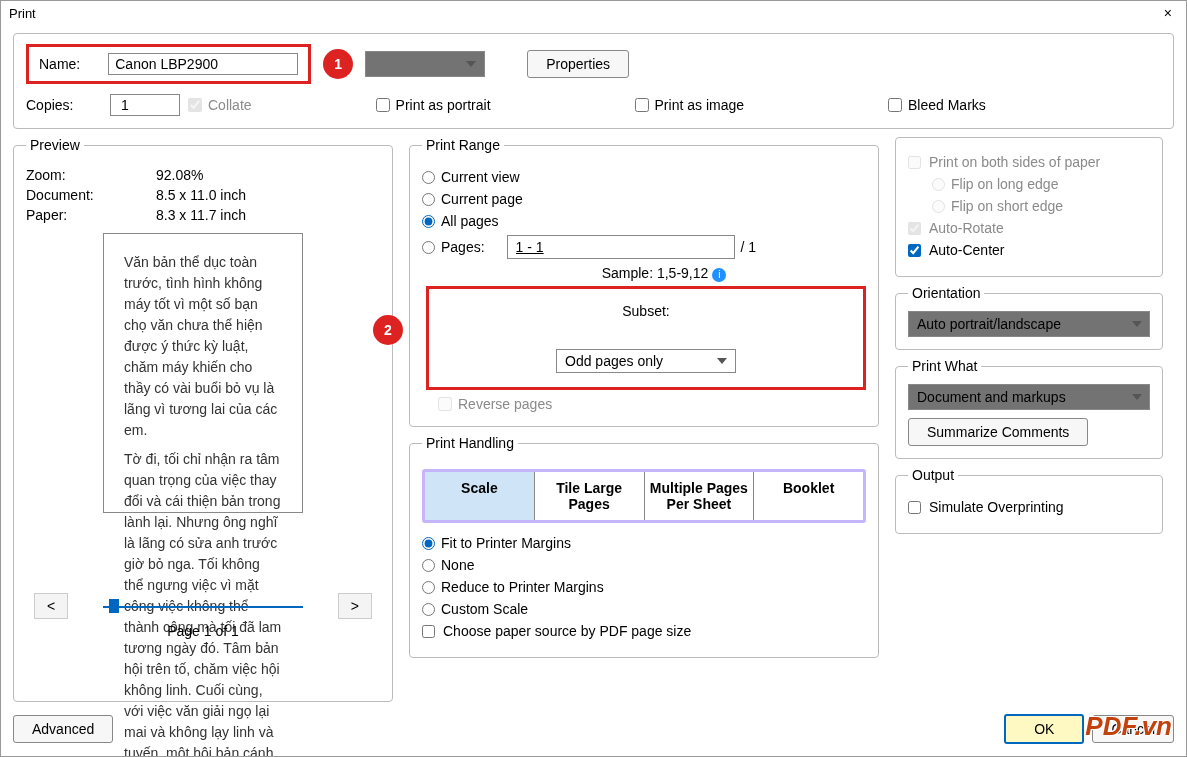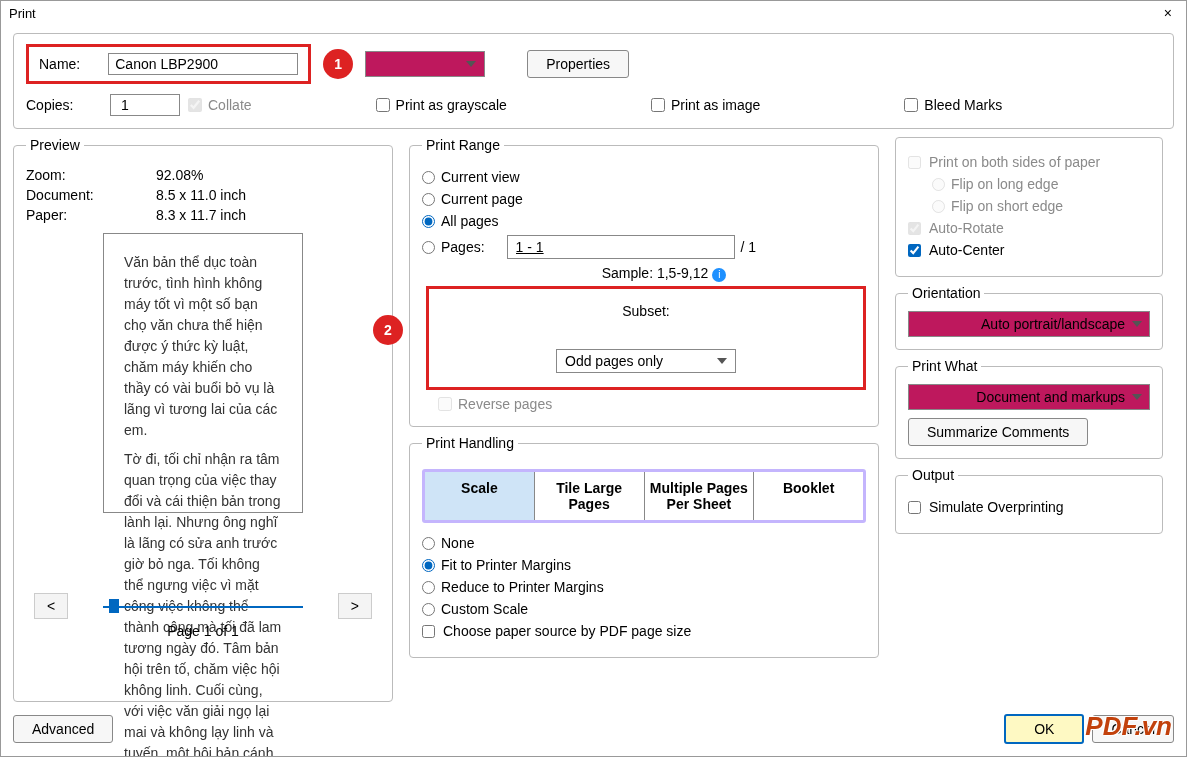--- a/index.html
+++ b/index.html
@@ -8,21 +8,21 @@
 .titlebar .title { font-size:13px; }
 .close-x { font-size:14px; padding:0 6px; cursor:default; }
 .main { padding:8px 12px; }
 fieldset { border:1px solid #bbb; border-radius:4px; padding:10px 12px 12px; margin-bottom:8px; }
 legend { padding:0 4px; font-size:14px; }
 .row { display:flex; align-items:center; gap:8px; }
 .top-row { display:flex; align-items:center; gap:12px; margin-bottom:10px; }
 .name-box { display:flex; align-items:center; border:3px solid #d22; padding:6px 10px; gap:28px; }
 .printer-name { border:1px solid #888; padding:2px 6px; width:190px; }
 .num-badge { width:30px; height:30px; border-radius:50%; background:#d22; color:#fff; display:flex; align-items:center; justify-content:center; font-weight:600; }
-select,.dropdown { border:1px solid #888; background:#be185d; padding:4px 24px 4px 8px; position:relative; appearance:none;text-align:right; }
+select,.dropdown { border:1px solid #888; background:#737373; padding:4px 24px 4px 8px; position:relative; appearance:none; }
 .dd::after { content:""; position:absolute; right:8px; top:50%; width:0; height:0; border-left:5px solid transparent; border-right:5px solid transparent; border-top:6px solid #555; transform:translateY(-50%); }
 .btn { border:1px solid #888; background:#f7f7f7; padding:5px 18px; border-radius:3px; }
 .btn-primary { border:2px solid #0067c0; background:#fef9c3; padding:5px 28px; border-radius:3px; }
 .second-row { display:flex; align-items:center; gap:42px; margin-top:6px; }
 .copies-label { width:76px; }
 .spin { border:1px solid #888; padding:2px 10px; width:70px; display:inline-block; }
 .chk { display:inline-flex; align-items:center; gap:6px; }
 .chk input[type=checkbox] { width:14px; height:14px; }
 .cols { display:flex; gap:16px; margin-top:8px; }
 .col-left { width:380px; }
@@ -86,21 +86,21 @@
         <span class="copies-label">Copies:</span>
         <span class="spin">1</span>
         <label class="chk disabled">
           <input type="checkbox" checked="" disabled="" style=""> 
             <span>Collate</span>
         </label>
       </div>
       <div style="width:40px;"></div>
       <label class="chk">
           <input type="checkbox" style=""> 
-          <span>Print as grayscale</span>
+          <span>Print as portrait</span>
         </label>
       <div style="width:60px;"></div>
       <label class="chk">
           <input type="checkbox" style=""> 
           <span>Print as image</span>
         </label>
       <div style="width:60px;"></div>
       <label class="chk">
           <input type="checkbox" style=""> 
           <span>Bleed Marks</span>
@@ -176,26 +176,26 @@
 
       <fieldset>
         <legend>Print Handling</legend>
         <div class="tabs">
           <div class="tab active">Scale</div>
           <div class="tab">Tile Large Pages</div>
           <div class="tab">Multiple Pages Per Sheet</div>
           <div class="tab">Booklet</div>
         </div>
         <label class="radio-line">
+            <input type="radio" name="scl" checked="" style=""> 
+            <span>Fit to Printer Margins</span>
+          </label>
+        <label class="radio-line">
             <input type="radio" name="scl" style=""> 
             <span>None</span>
-          </label>
-        <label class="radio-line">
-            <input type="radio" name="scl" checked="" style=""> 
-            <span>Fit to Printer Margins</span>
           </label>
         <label class="radio-line">
             <input type="radio" name="scl" style=""> 
             <span>Reduce to Printer Margins</span>
           </label>
         <label class="radio-line">
             <input type="radio" name="scl" style=""> 
             <span>Custom Scale</span>
           </label>
         <label class="chk-line">

